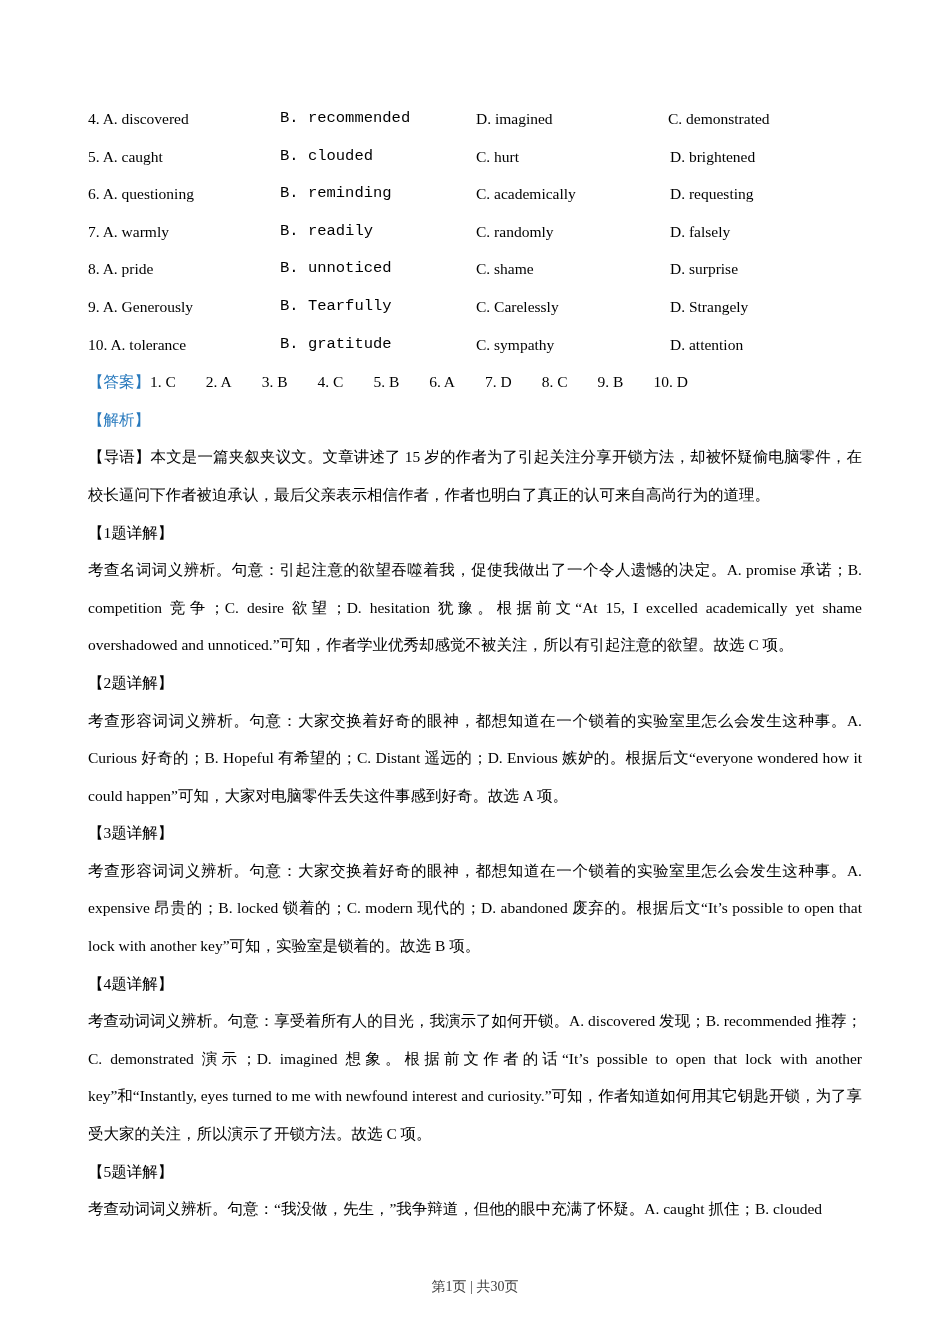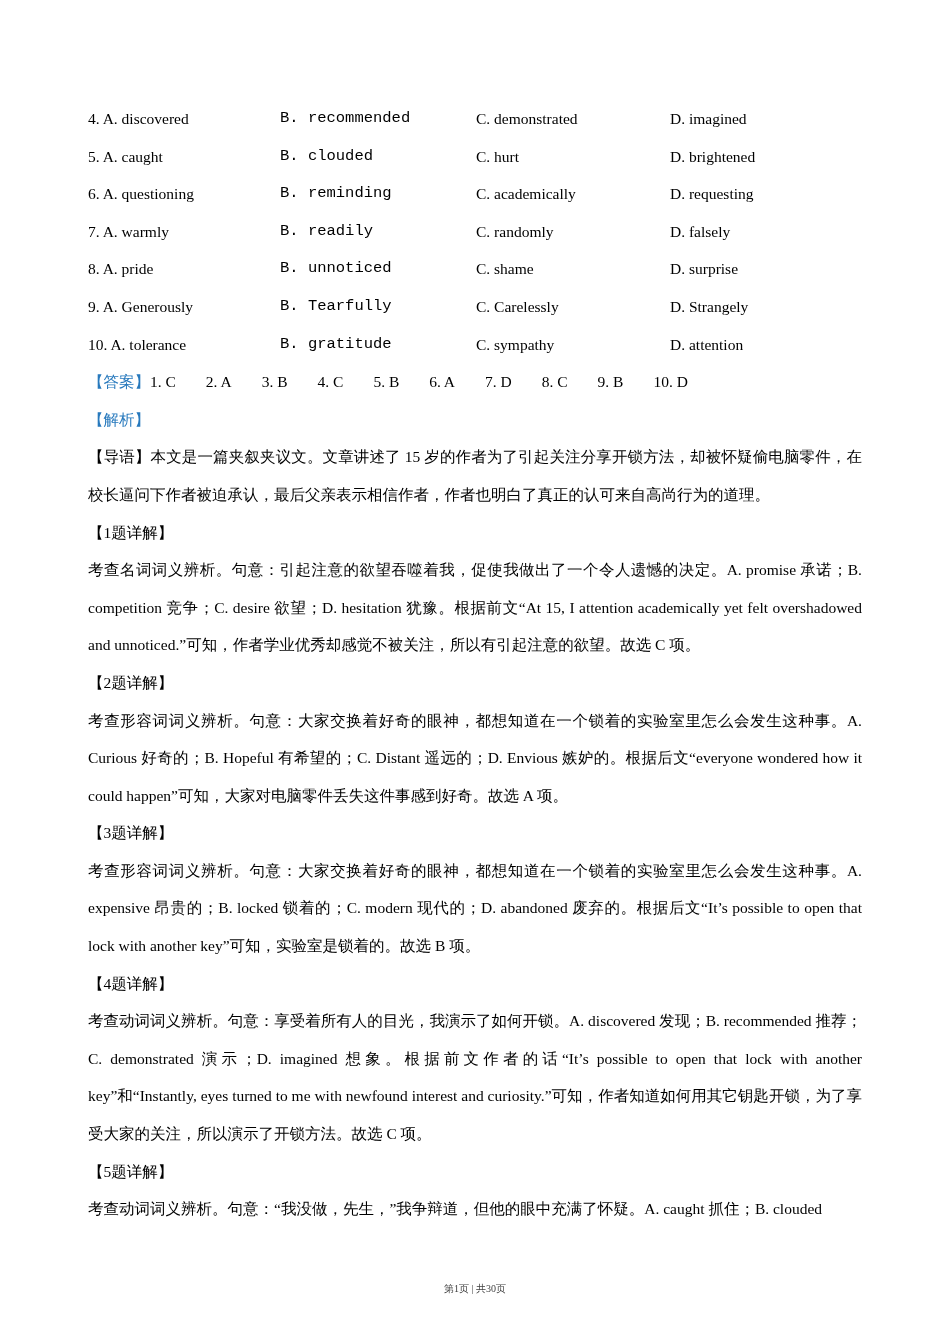--- a/index.html
+++ b/index.html
@@ -39,35 +39,35 @@
   .ans-item:last-child { margin-right: 8px; }
   .para {
     text-align: justify;
   }
   .footer {
     position: absolute;
     left: 0;
     bottom: 48px;
     width: 100%;
     text-align: center;
-    font-size: 10px;
+    font-size: 14px;
     color: #404040;
     font-family: "Liberation Serif", "DejaVu Serif", serif;
   }
 </style>
 </head>
 <body>
 
 <div class="page">
   <div id="options">
       <div class="option-row line">
         <span class="cell cell-0">4. A. discovered</span>
         <span class="cell cell-1">B. recommended</span>
+        <span class="cell cell-3">D. imagined</span>
         <span class="cell cell-2">C. demonstrated</span>
-        <span class="cell cell-3">D. imagined</span>
       </div>
       <div class="option-row line">
         <span class="cell cell-0">5. A. caught</span>
         <span class="cell cell-1">B. clouded</span>
         <span class="cell cell-2">C. hurt</span>
         <span class="cell cell-3">D. brightened</span>
       </div>
       <div class="option-row line">
         <span class="cell cell-0">6. A. questioning</span>
         <span class="cell cell-1">B. reminding</span>
@@ -97,21 +97,21 @@
         <span class="cell cell-1">B. gratitude</span>
         <span class="cell cell-2">C. sympathy</span>
         <span class="cell cell-3">D. attention</span>
       </div>
     </div>
   <div id="content">
       <div class="line"><span class="blue">【答案】</span><span class="ans-item">1. C</span><span class="ans-item">2. A</span><span class="ans-item">3. B</span><span class="ans-item">4. C</span><span class="ans-item">5. B</span><span class="ans-item">6. A</span><span class="ans-item">7. D</span><span class="ans-item">8. C</span><span class="ans-item">9. B</span><span class="ans-item">10. D</span></div>
       <div class="line blue">【解析】</div>
       <div class="line para">【导语】本文是一篇夹叙夹议文。文章讲述了 15 岁的作者为了引起关注分享开锁方法，却被怀疑偷电脑零件，在校长逼问下作者被迫承认，最后父亲表示相信作者，作者也明白了真正的认可来自高尚行为的道理。</div>
       <div class="line">【1题详解】</div>
-      <div class="line para">考查名词词义辨析。句意：引起注意的欲望吞噬着我，促使我做出了一个令人遗憾的决定。A. promise 承诺；B. competition 竞争；C. desire 欲望；D. hesitation 犹豫。根据前文“At 15, I attention academically yet felt overshadowed and unnoticed.”可知，作者学业优秀却感觉不被关注，所以有引起注意的欲望。故选 C 项。</div>
+      <div class="line para">考查名词词义辨析。句意：引起注意的欲望吞噬着我，促使我做出了一个令人遗憾的决定。A. promise 承诺；B. competition 竞争；C. desire 欲望；D. hesitation 犹豫。根据前文“At 15, I excelled academically yet shame overshadowed and unnoticed.”可知，作者学业优秀却感觉不被关注，所以有引起注意的欲望。故选 C 项。</div>
       <div class="line">【2题详解】</div>
       <div class="line para">考查形容词词义辨析。句意：大家交换着好奇的眼神，都想知道在一个锁着的实验室里怎么会发生这种事。A. Curious 好奇的；B. Hopeful 有希望的；C. Distant 遥远的；D. Envious 嫉妒的。根据后文“everyone wondered how it could happen”可知，大家对电脑零件丢失这件事感到好奇。故选 A 项。</div>
       <div class="line">【3题详解】</div>
       <div class="line para">考查形容词词义辨析。句意：大家交换着好奇的眼神，都想知道在一个锁着的实验室里怎么会发生这种事。A. expensive 昂贵的；B. locked 锁着的；C. modern 现代的；D. abandoned 废弃的。根据后文“It’s possible to open that lock with another key”可知，实验室是锁着的。故选 B 项。</div>
       <div class="line">【4题详解】</div>
       <div class="line para">考查动词词义辨析。句意：享受着所有人的目光，我演示了如何开锁。A. discovered 发现；B. recommended 推荐；C. demonstrated 演示；D. imagined 想象。根据前文作者的话“It’s possible to open that lock with another key”和“Instantly, eyes turned to me with newfound interest and curiosity.”可知，作者知道如何用其它钥匙开锁，为了享受大家的关注，所以演示了开锁方法。故选 C 项。</div>
       <div class="line">【5题详解】</div>
       <div class="line para">考查动词词义辨析。句意：“我没做，先生，”我争辩道，但他的眼中充满了怀疑。A. caught 抓住；B. clouded</div>
     </div>
 </div>

